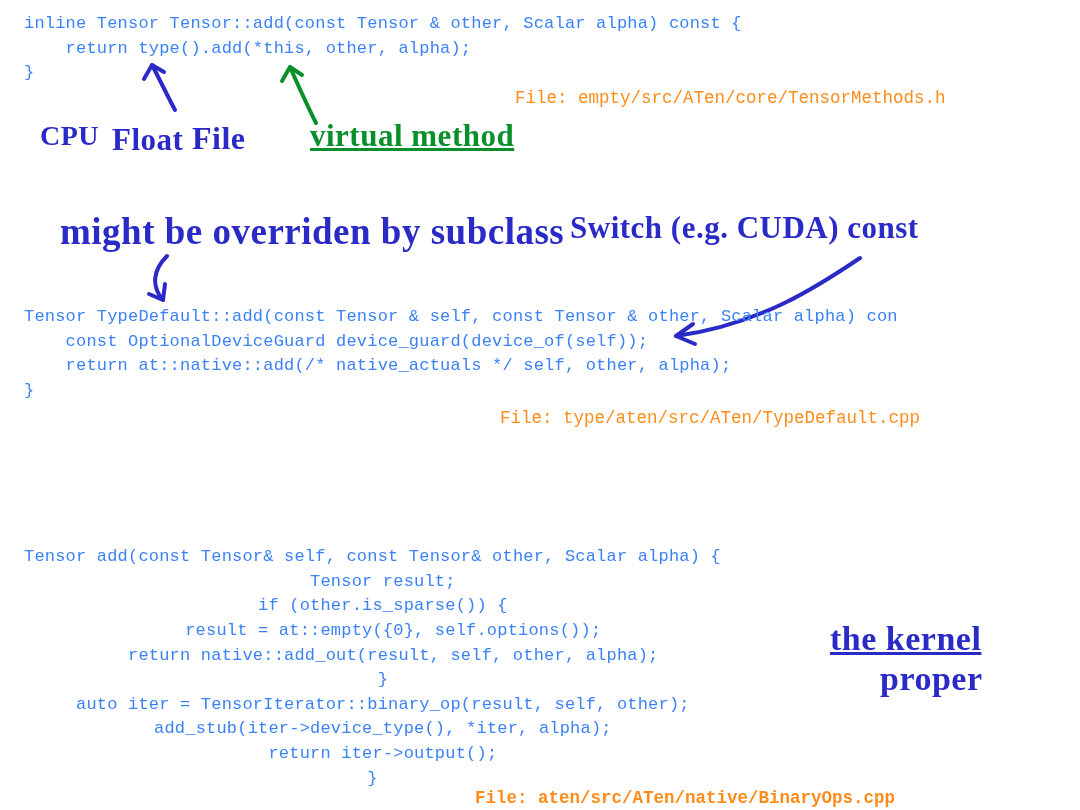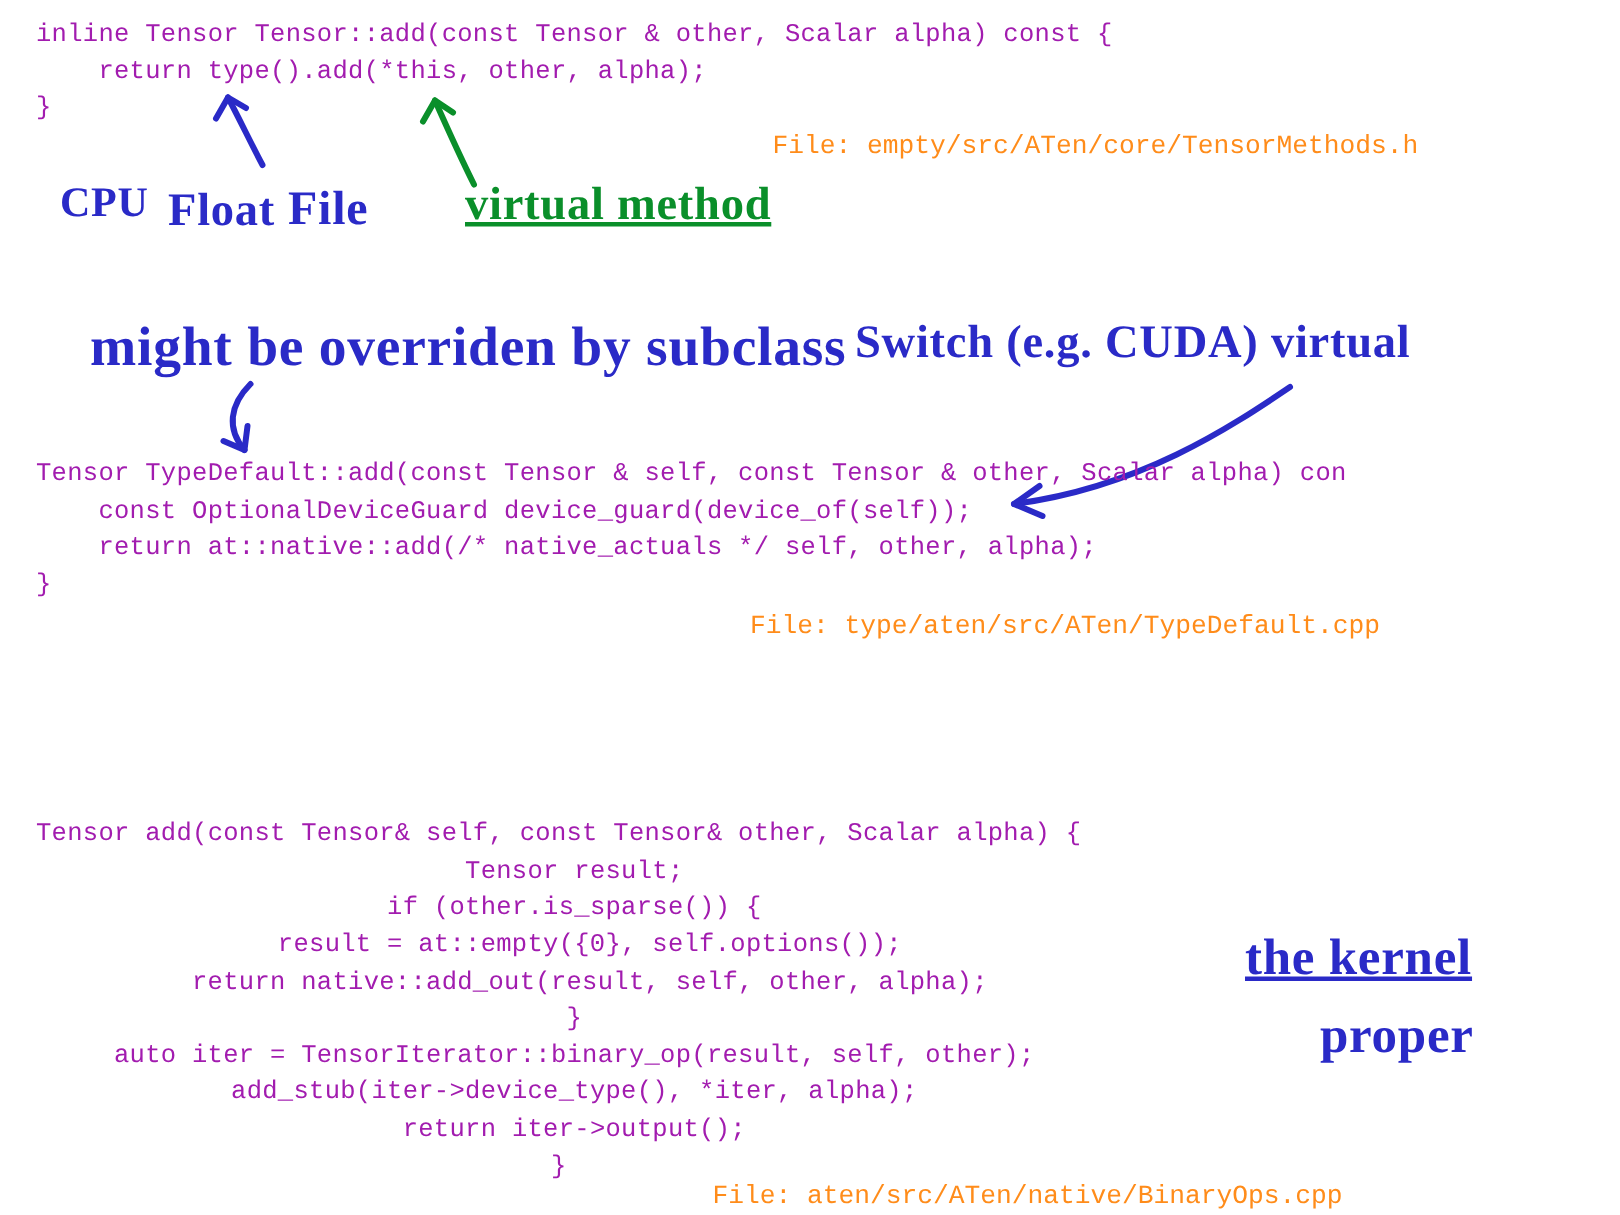--- a/index.html
+++ b/index.html
@@ -11,21 +11,21 @@
     width: 1080px;
     height: 810px;
     position: relative;
     overflow: hidden;
   }
   .codeblock {
     position: absolute;
     font-size: 17px;
     line-height: 1.45;
     white-space: pre;
-    color: #a21caf;
+    color: #3b82f6;
     letter-spacing: 0.2px;
   }
   .filelabel {
     position: absolute;
     font-family: "Menlo", "Consolas", "Courier New", monospace;
     font-size: 17.5px;
     color: #ff8c1a;
   }
   .hand {
     position: absolute;
@@ -62,21 +62,21 @@
 
 <span class="hand green" style="left:310px; top:118px; font-size:31px;">virtual method</span>
 
 <span class="hand blue" style="left:60px; top:210px; font-size:37px;">might be overriden by subclass</span>
 
 <svg class="arrow" style="left:135px; top:250px;" width="70" height="60">
   <path d="M 32 6 C 18 20 16 36 28 50" stroke="#2a2ac7" stroke-width="4" fill="none" stroke-linecap="round"></path>
   <path d="M 28 50 L 14 44 M 28 50 L 30 34" stroke="#2a2ac7" stroke-width="4" fill="none" stroke-linecap="round"></path>
 </svg>
 
-<span class="hand blue" style="left:570px; top:210px; font-size:31px;">Switch  (e.g. CUDA)  virtual</span>
+<span class="hand blue" style="left:570px; top:210px; font-size:31px;">Switch  (e.g. CUDA)  const</span>
 
 <svg class="arrow" style="left:660px; top:250px;" width="220" height="100">
   <path d="M 200 8 C 160 35 100 75 16 86" stroke="#2a2ac7" stroke-width="4" fill="none" stroke-linecap="round"></path>
   <path d="M 16 86 L 33 74 M 16 86 L 35 94" stroke="#2a2ac7" stroke-width="4" fill="none" stroke-linecap="round"></path>
 </svg>
 
 <div class="codeblock" style="left:24px; top:305px;">Tensor TypeDefault::add(const Tensor &amp; self, const Tensor &amp; other, Scalar alpha) con
     const OptionalDeviceGuard device_guard(device_of(self));
     return at::native::add(/* native_actuals */ self, other, alpha);
 }</div>
@@ -87,16 +87,16 @@
   Tensor result;
   if (other.is_sparse()) {
     result = at::empty({0}, self.options());
     return native::add_out(result, self, other, alpha);
   }
   auto iter = TensorIterator::binary_op(result, self, other);
   add_stub(iter-&gt;device_type(), *iter, alpha);
   return iter-&gt;output();
 }</div>
 
-<div class="filelabel" style="left:475px; top:788px;">File: aten/src/ATen/native/BinaryOps.cpp</div>
+<div class="filelabel" style="left:475px; top:788px;font-weight:bold;">File: aten/src/ATen/native/BinaryOps.cpp</div>
 
 <span class="hand blue" style="left:830px; top:620px; font-size:34px;text-decoration:underline;">the kernel</span>
-<span class="hand blue" style="left:880px; top:660px; font-size:34px;margin-top:12px;">proper</span>
+<span class="hand blue" style="left:880px; top:660px; font-size:34px;">proper</span>
 
 </body></html>

